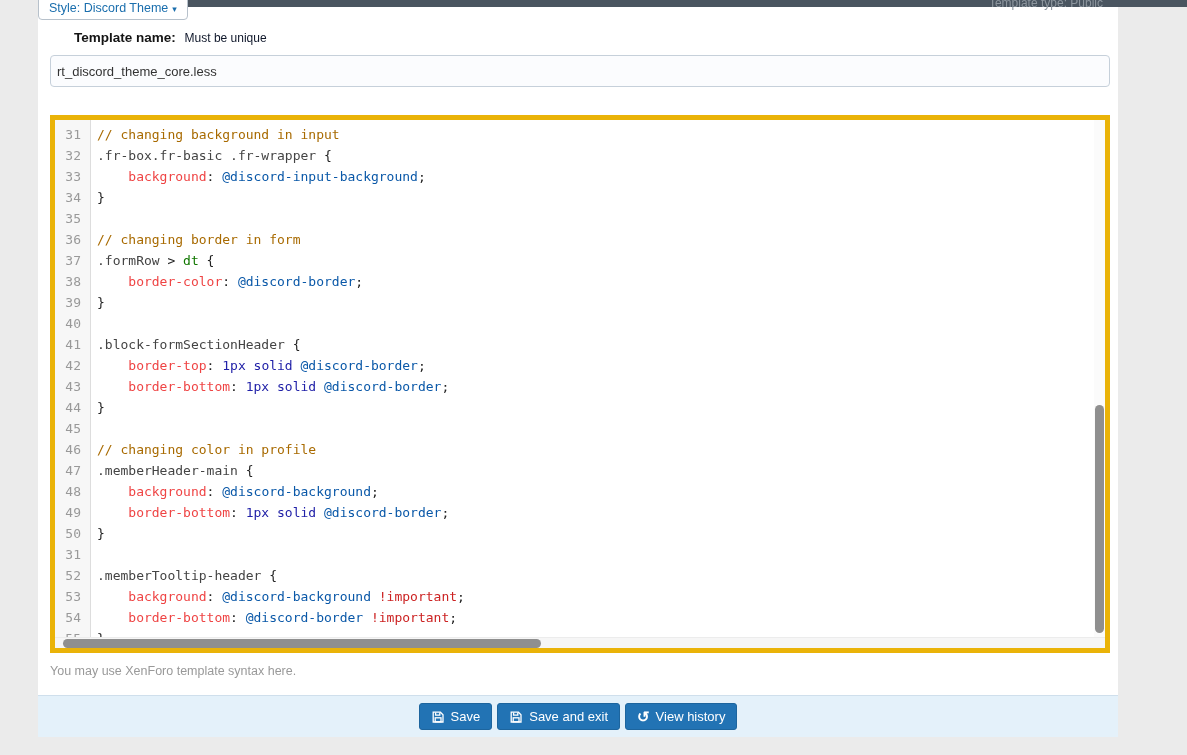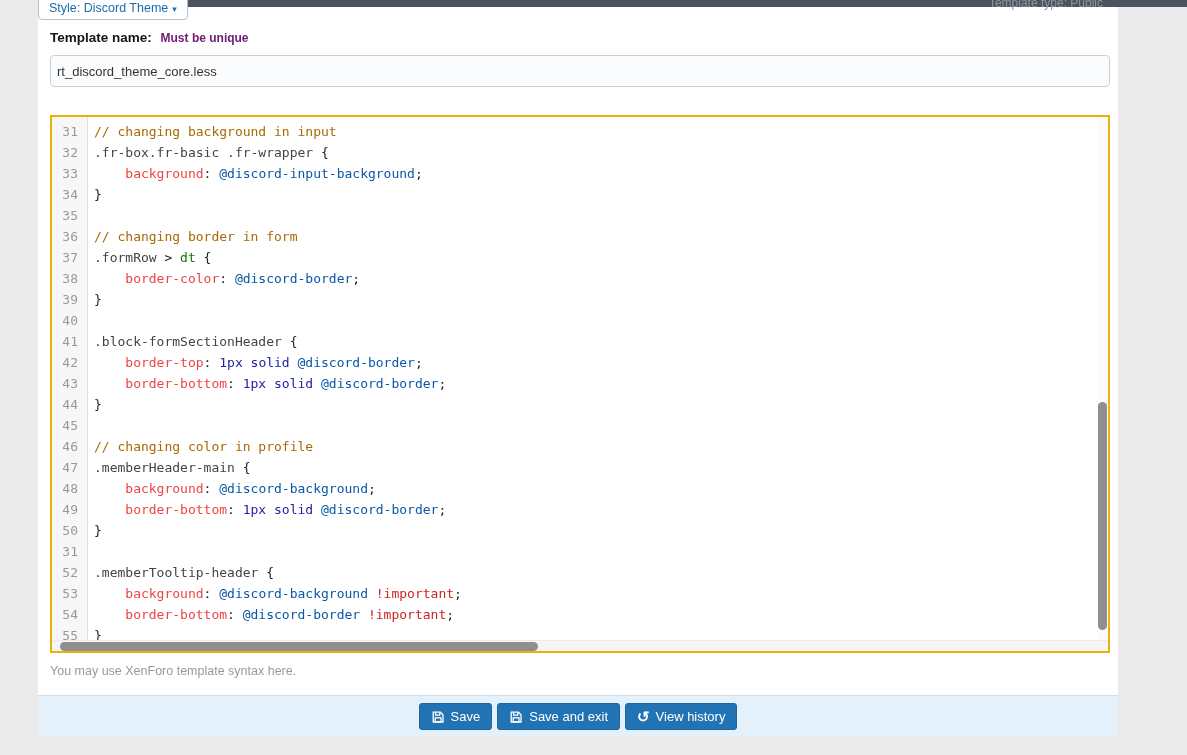--- a/index.html
+++ b/index.html
@@ -15,29 +15,29 @@
   
   .style-dropdown { position:absolute; left:38px; top:-6px; z-index:4; background:#fff;
     border:1px solid #b7c1cb; border-radius:0 0 4px 4px; padding:6px 10px 4px 10px;
     font-size:12.5px; color:#1a6ead; cursor:pointer; white-space:nowrap; }
   .style-dropdown .caret { font-size:9px; margin-left:4px; color:#1a6ead; }
 
   
   .card { position:absolute; left:38px; top:0; width:1080px; height:737px; background:#fff; z-index:1; }
 
   .name-row { padding:30px 12px 0 12px; font-size:13.5px; color:#141414; }
-  .name-label { font-weight:bold; }
-  .name-hint { font-size:12px; color:#701a75; margin-left:5px; font-weight:bold; }
+  .name-label { font-weight:bold;margin-left:24px; }
+  .name-hint { font-size:12px; color:#0f172a; margin-left:5px; font-weight:normal; }
 
   .input-wrap { padding:10px 8px 0 12px; }
   .tpl-input { width:100%; height:32px; background:#fbfcfe; border:1px solid #c6d0da; border-radius:4px;
     padding:0 6px; font-size:13px; color:#333; font-family:"Liberation Sans", sans-serif; outline:none; }
 
   
-  .editor { margin:28px 8px 0 12px; position:relative; height:538px; border:2px solid #eab308; background:#fff; }
+  .editor { margin:28px 8px 0 12px; position:relative; height:538px; border:5px solid #eab308; background:#fff; }
   .ed-scroll { display:flex; height:525px; overflow:hidden; }
   .gutter { width:36px; background:#f7f7f7; border-right:1px solid #ddd; padding-top:4px; flex:none; }
   .ln { height:21px; line-height:21px; text-align:right; padding-right:9px; color:#999;
     font-family:"DejaVu Sans Mono", monospace; font-size:13px; }
   .code { flex:1; padding:4px 0 0 6px; font-family:"DejaVu Sans Mono", monospace;
     font-size:13px; line-height:21px; color:#222; white-space:pre; overflow:hidden; }
   .cl { height:21px; }
 
   .tk-plain     { color:#222; }
   .tk-comment   { color:var(--c-comment,#a86a00); }

